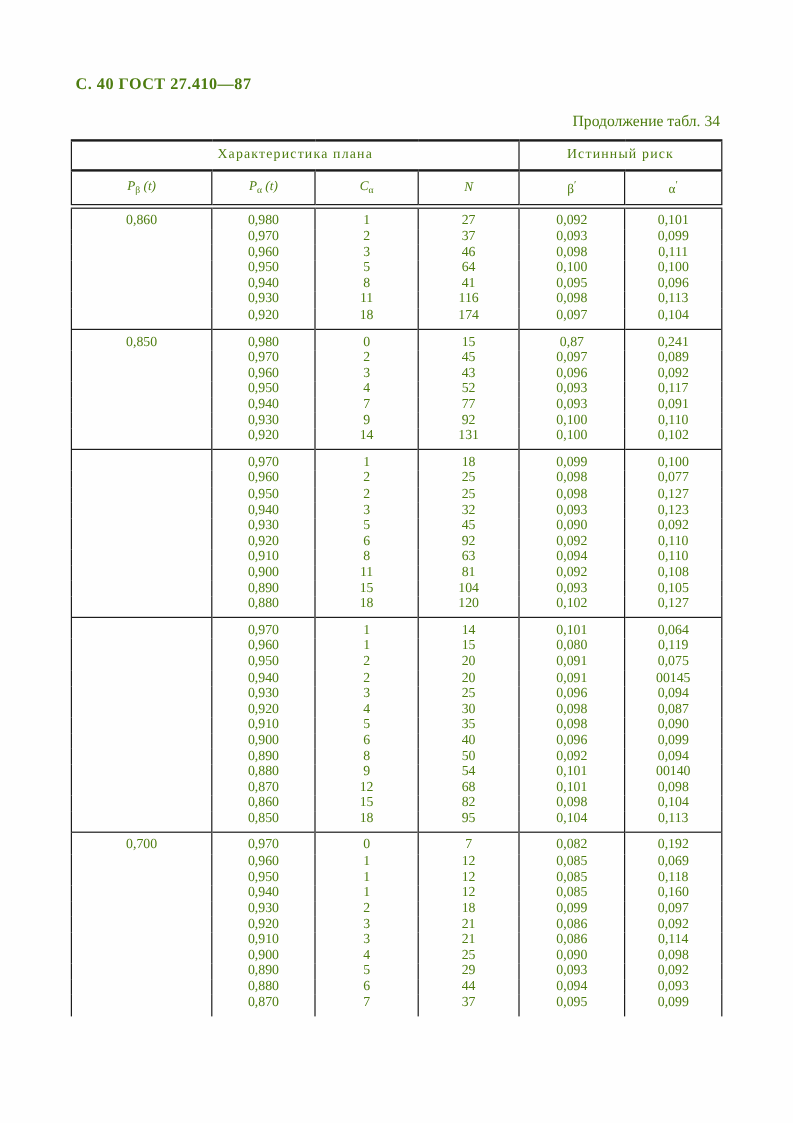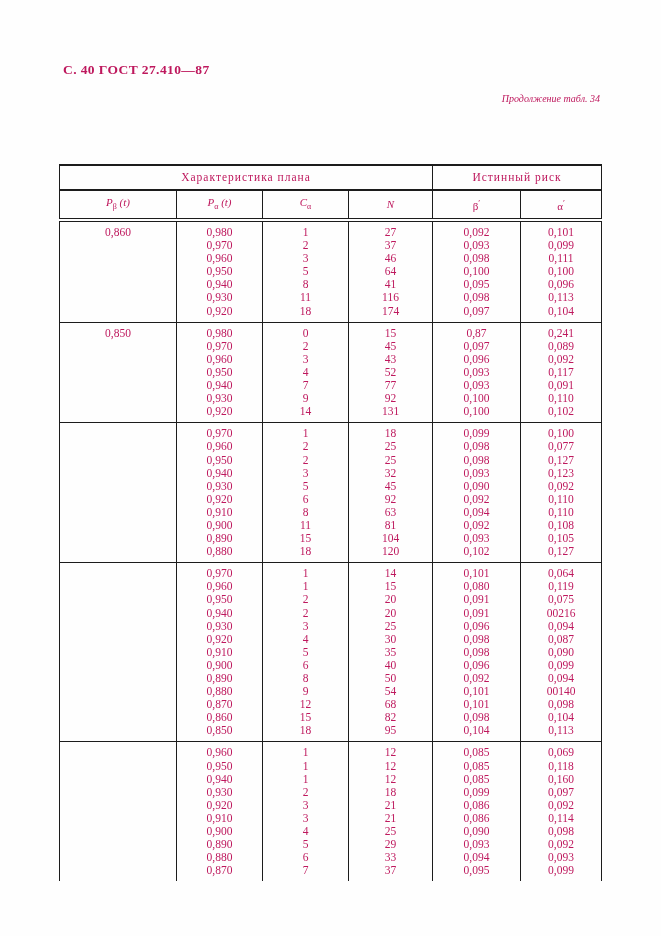--- a/index.html
+++ b/index.html
@@ -6,49 +6,47 @@
     margin: 0;
     padding: 0;
     background: #ffffff;
   }
   .page {
     position: relative;
     width: 661px;
     height: 936px;
     background: #fefefe;
     font-family: "Liberation Serif", "DejaVu Serif", serif;
-    color: #be185d;
+    color: #4d7c0f;
     overflow: hidden;
   }
   .page-header {
     position: absolute;
     left: 63px;
     top: 62px;
     font-size: 13.5px;
     font-weight: bold;
     letter-spacing: 0.4px;
     white-space: nowrap;
   }
   .table-caption {
     position: absolute;
     right: 61px;
     top: 93px;
-    font-size: 10px;
-    font-style: italic;
+    font-size: 13px;
     white-space: nowrap;
   }
   table.plan-table {
     position: absolute;
     left: 59px;
     top: 116px;
     width: 542px;
     border-collapse: collapse;
     table-layout: fixed;
     font-size: 11.5px;
-    margin-top: 48px;
   }
   table.plan-table col.c1 { width: 117px; }
   table.plan-table col.c2 { width: 86px; }
   table.plan-table col.c3 { width: 86px; }
   table.plan-table col.c4 { width: 84px; }
   table.plan-table col.c5 { width: 88px; }
   table.plan-table col.c6 { width: 81px; }
 
   table.plan-table thead th {
     font-weight: normal;
@@ -362,21 +360,21 @@
           <td>20</td>
           <td>0,091</td>
           <td>0,075</td>
         </tr>
         <tr>
           <td></td>
           <td>0,940</td>
           <td>2</td>
           <td>20</td>
           <td>0,091</td>
-          <td>00216</td>
+          <td>00145</td>
         </tr>
         <tr>
           <td></td>
           <td>0,930</td>
           <td>3</td>
           <td>25</td>
           <td>0,096</td>
           <td>0,094</td>
         </tr>
         <tr>
@@ -439,20 +437,28 @@
           <td></td>
           <td>0,850</td>
           <td>18</td>
           <td>95</td>
           <td>0,104</td>
           <td>0,113</td>
         </tr>
       </tbody>
       <tbody class="block">
         <tr>
+          <td>0,700</td>
+          <td>0,970</td>
+          <td>0</td>
+          <td>7</td>
+          <td>0,082</td>
+          <td>0,192</td>
+        </tr>
+        <tr>
           <td></td>
           <td>0,960</td>
           <td>1</td>
           <td>12</td>
           <td>0,085</td>
           <td>0,069</td>
         </tr>
         <tr>
           <td></td>
           <td>0,950</td>
@@ -506,21 +512,21 @@
           <td>0,890</td>
           <td>5</td>
           <td>29</td>
           <td>0,093</td>
           <td>0,092</td>
         </tr>
         <tr>
           <td></td>
           <td>0,880</td>
           <td>6</td>
-          <td>33</td>
+          <td>44</td>
           <td>0,094</td>
           <td>0,093</td>
         </tr>
         <tr>
           <td></td>
           <td>0,870</td>
           <td>7</td>
           <td>37</td>
           <td>0,095</td>
           <td>0,099</td>

